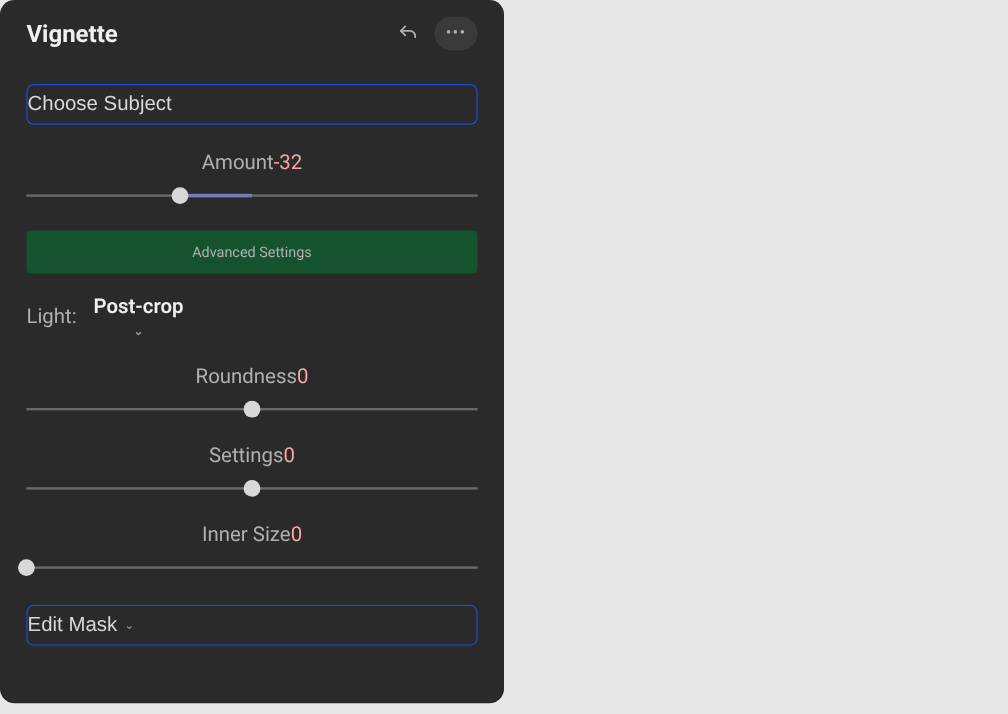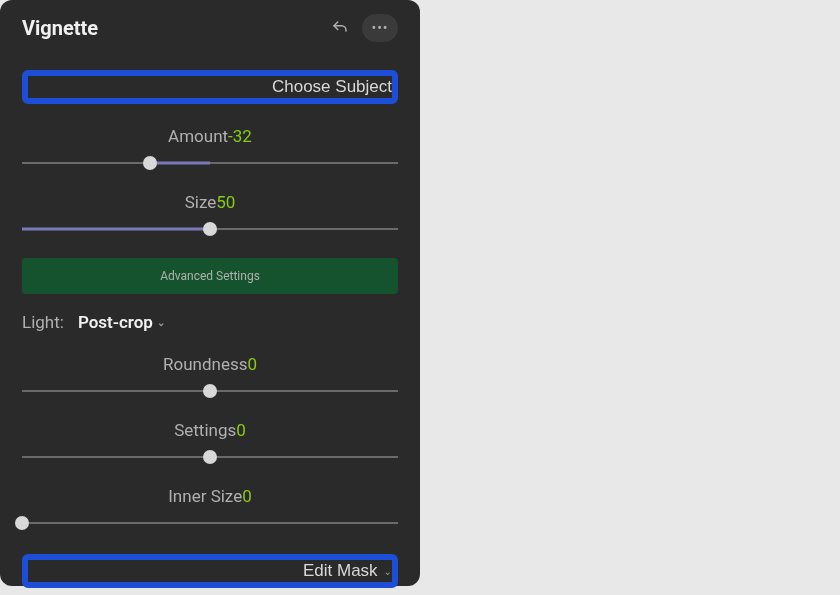--- a/index.html
+++ b/index.html
@@ -52,43 +52,43 @@
       align-items: center;
       justify-content: center;
       cursor: pointer;
       color: #b0b0b0;
       font-size: 14px;
       letter-spacing: 1px;
     }
     .outline-btn {
       width: 100%;
       height: 34px;
-      border: 6px solid #1d4ed8;
+      border: 1px solid #1d4ed8;
       border-radius: 6px;
       background: transparent;
       color: #d8d8d8;
       font-size: 17px;
       display: flex;
       align-items: center;
-      justify-content: flex-end;
+      justify-content: flex-start;
       cursor: pointer;
       gap: 6px;
     }
     .slider-group {
       margin-top: 22px;
     }
     .slider-label-row {
       display: flex;
       justify-content: center;
       font-size: 17px;
       color: #b0b0b0;
       margin-bottom: 10px;
     }
     .slider-value {
-      color: #84cc16;
+      color: #fca5a5;
     }
     .slider {
       position: relative;
       width: 100%;
       height: 14px;
       display: flex;
       align-items: center;
     }
     .slider-track-bg {
       position: absolute;
@@ -138,20 +138,21 @@
     .mode-label {
       color: #b0b0b0;
     }
     .mode-dropdown {
       display: flex;
       align-items: center;
       gap: 4px;
       color: #f0f0f0;
       font-weight: 600;
       cursor: pointer;
+      flex-direction: column;
     }
     .chevron {
       font-size: 10px;
       color: #999;
     }
     .edit-mask-wrap {
       margin-top: 24px;
     }
     svg { display: block; }
   </style>
@@ -183,31 +184,20 @@
       <span>Amount</span>
       <span class="slider-value">-32</span>
     </div>
     <div class="slider">
       <div class="slider-track-bg"></div>
       <div class="slider-fill" style="left:34%;width:16%"></div>
       <div class="slider-thumb" style="left:34%"></div>
     </div>
   </div>
 
-  <div class="slider-group">
-    <div class="slider-label-row">
-      <span>Size</span>
-      <span class="slider-value">50</span>
-    </div>
-    <div class="slider">
-      <div class="slider-track-bg"></div>
-      <div class="slider-fill" style="left:0%;width:50%"></div>
-      <div class="slider-thumb" style="left:50%"></div>
-    </div>
-  </div>
 
   <div class="section-header">
     <span>Advanced Settings</span>
   </div>
 
   <div class="mode-row">
     <span class="mode-label">Light:</span>
     <div class="mode-dropdown">
       <span>Post-crop</span>
       <span class="chevron">⌄</span>

